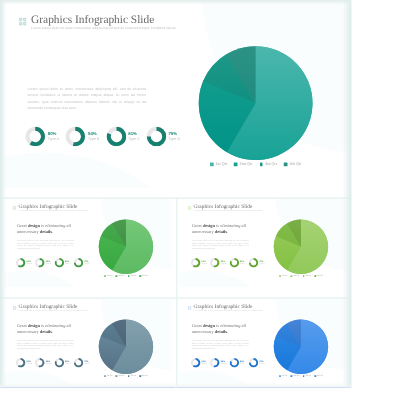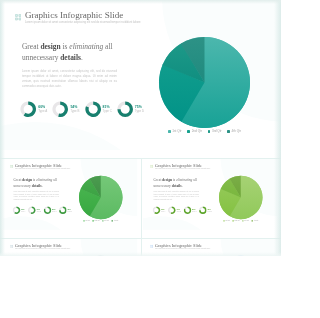--- a/index.html
+++ b/index.html
@@ -1,17 +1,17 @@
 <!DOCTYPE html>
 <html><head>
 <meta charset="utf-8">
 <style>
   html,body{margin:0;padding:0;background:#fff;}
   body{width:281px;height:318px;overflow:hidden;font-family:"Liberation Serif",serif;}
-  .page{position:relative;width:281px;height:256px;background:#1d4ed8;overflow:hidden;}
+  .page{position:relative;width:281px;height:310px;background:#1d4ed8;overflow:hidden;}
   .rule{position:absolute;background:#e3f1ef;}
   .edge{position:absolute;pointer-events:none;}
   .cellbox{position:absolute;box-sizing:border-box;background:#fff;overflow:hidden;}
   .slide{position:absolute;left:0;top:0;width:281px;height:150px;background:#fff;
          transform-origin:0 0;overflow:hidden;}
   .wm{position:absolute;border-radius:50%;}
   .hdr{position:absolute;left:14.5px;top:11px;display:flex;align-items:flex-start;}
   .gicon{flex:0 0 auto;margin-top:3.2px;}
   .htxt{margin-left:4px;}
   .h-title{color:#686868;font-size:9.1px;line-height:9.6px;white-space:nowrap;letter-spacing:0px;}
@@ -47,21 +47,20 @@
               <rect x="39" y="4" width="21" height="21" rx="2"></rect>
       <rect x="4" y="39" width="21" height="21" rx="2"></rect>
               <rect x="39" y="39" width="21" height="21" rx="2"></rect>
             </g>
           </svg>
     <div class="htxt">
       <div class="h-title">Graphics Infographic Slide</div>
       <div class="h-sub">Lorem ipsum dolor sit amet consectetur adipiscing elit sed do eiusmod tempor incididunt labore</div>
     </div>
         </div>
-        <div class="lead">Great <b>design</b> is <i>eliminating</i> all<br>unnecessary <b>details</b>.</div>
         <div class="body-copy">Lorem ipsum dolor sit amet, consectetur adipiscing elit, sed do eiusmod tempor incididunt ut labore et dolore magna aliqua. Ut enim ad minim veniam, quis nostrud exercitation ullamco laboris nisi ut aliquip ex ea commodo consequat duis aute.</div>
         <div class="donuts">
           <div class="donut">
       <svg width="16.4" height="16.4" viewBox="0 0 16.4 16.4">
         <path d="M 8.2 0.39999999999999947 A 7.8 7.8 0 1 1 8.19986386431835 0.4000000011880074 L 8.199920587519038 3.6500000006930042 A 4.55 4.55 0 1 0 8.2 3.6499999999999995 Z" fill="#e8e6e8"></path>
         <path d="M 8.2 0.39999999999999947 A 7.8 7.8 0 1 1 3.61527503211871 14.510332556124588 L 5.5255771020692475 11.88102732440601 A 4.55 4.55 0 1 0 8.2 3.6499999999999995 Z" fill="#18806f"></path>
       </svg>
       <div class="dlabels">
         <div class="dpct" style="color:#1d8f7c">60%</div>
         <div class="dtyp">Type A</div>

